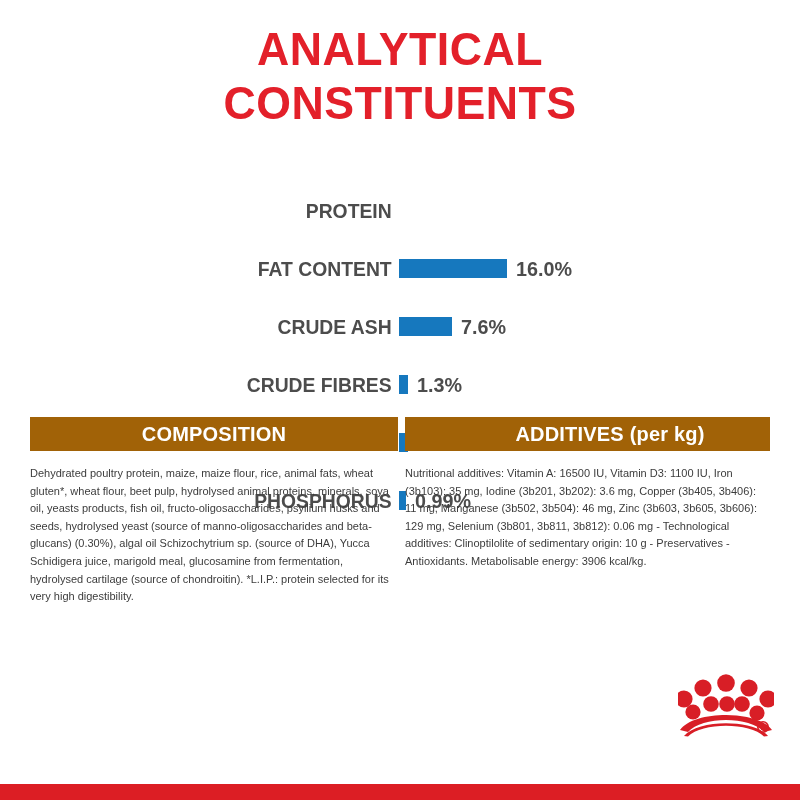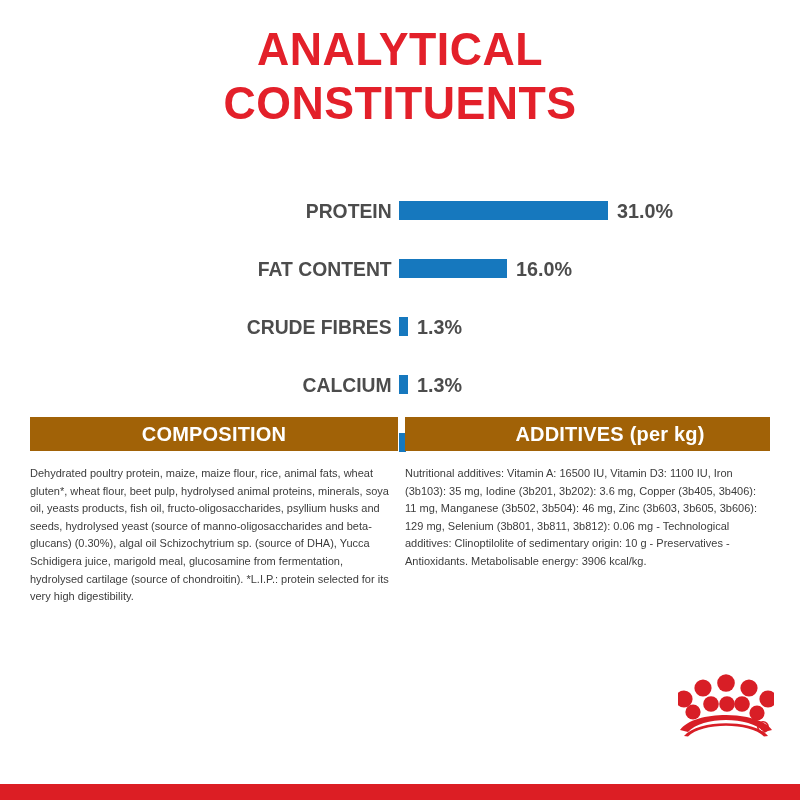--- a/index.html
+++ b/index.html
@@ -130,34 +130,37 @@
 
   <div class="title">
     <span>ANALYTICAL</span>
     <span class="l2">CONSTITUENTS</span>
   </div>
 
   <div class="chart">
 
     <div class="bar-row">
       <div class="bar-label">PROTEIN</div>
-      <div class="bar-wrap">
-        <div class="bar-fill" style="width:209px"></div>
-        <div class="bar-value">31.0%</div>
-      </div>
     </div>
 
     <div class="bar-row">
       <div class="bar-label">FAT CONTENT</div>
       <div class="bar-wrap">
         <div class="bar-fill" style="width:108px"></div>
         <div class="bar-value">16.0%</div>
       </div>
     </div>
 
+    <div class="bar-row">
+      <div class="bar-label">CRUDE ASH</div>
+      <div class="bar-wrap">
+        <div class="bar-fill" style="width:53px"></div>
+        <div class="bar-value">7.6%</div>
+      </div>
+    </div>
 
     <div class="bar-row">
       <div class="bar-label">CRUDE FIBRES</div>
       <div class="bar-wrap">
         <div class="bar-fill" style="width:9px"></div>
         <div class="bar-value">1.3%</div>
       </div>
     </div>
 
     <div class="bar-row">

